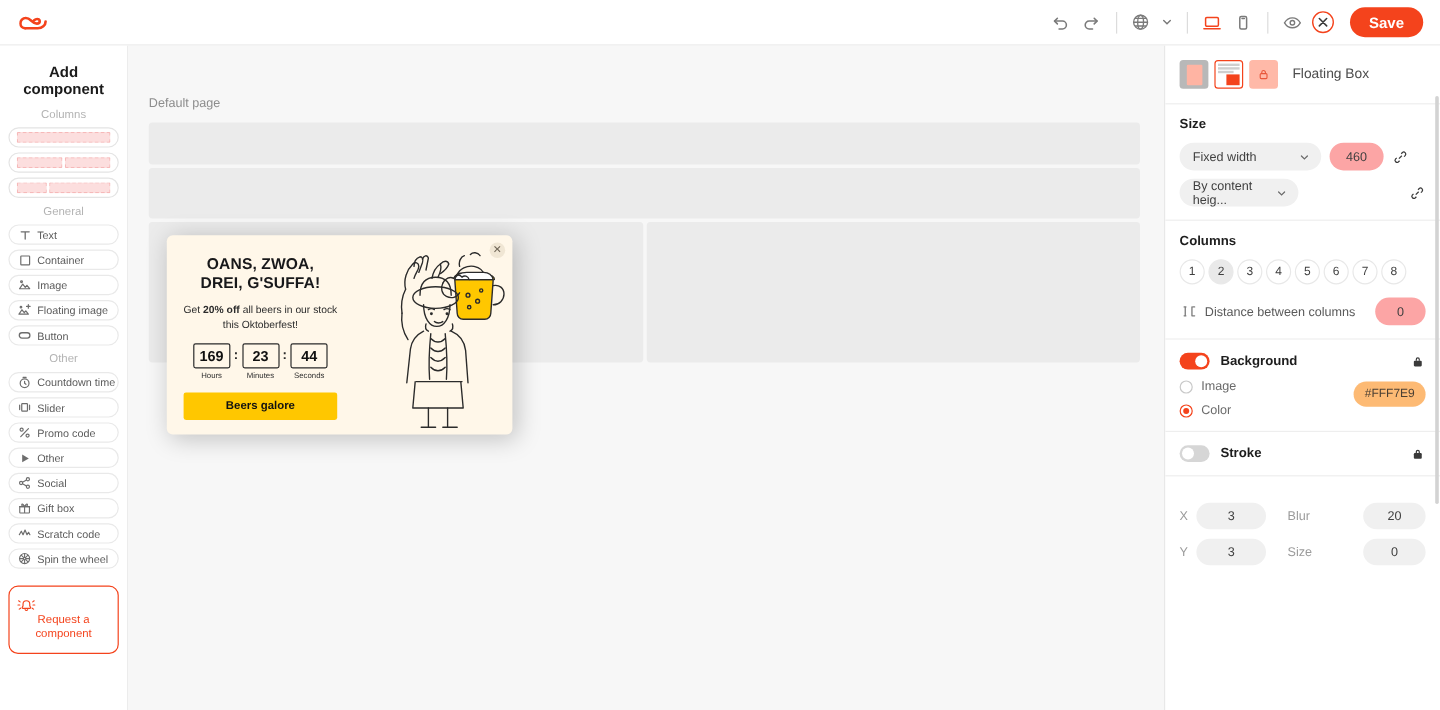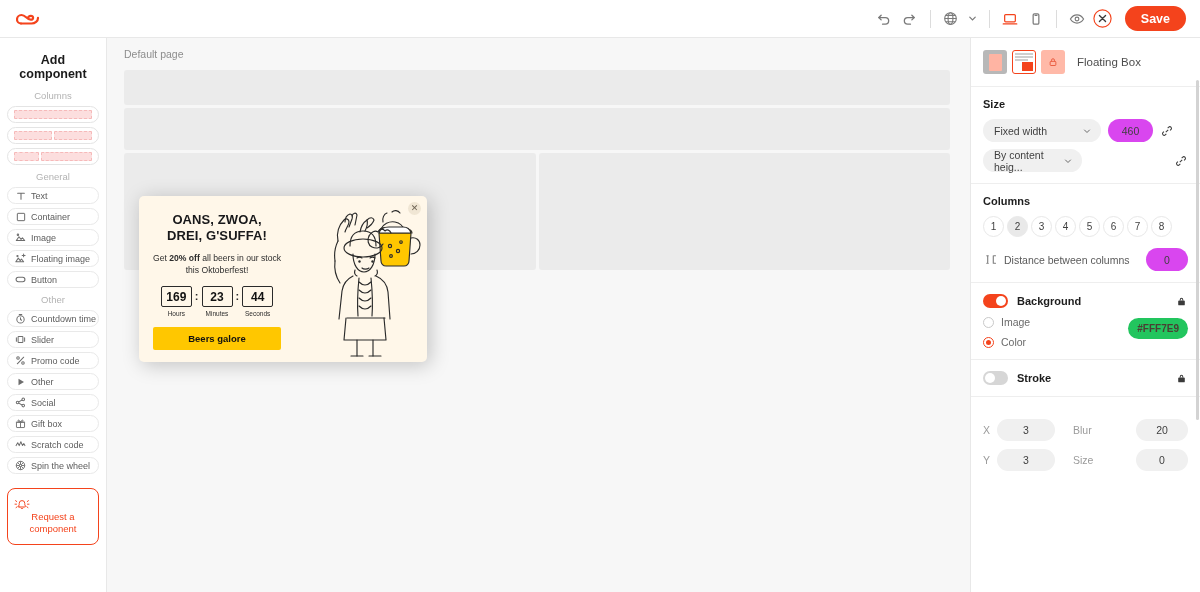--- a/index.html
+++ b/index.html
@@ -56,21 +56,21 @@
   }
   .comp-ico { width: 11px; height: 11px; flex: 0 0 11px; display: flex; align-items: center; justify-content: center; color: #6d6d6d; }
   .request-box {
     margin-top: 14px; border: 1px solid #f4431c; border-radius: 8px;
     padding: 8px 4px 9px; text-align: center; color: #f4431c; cursor: pointer;
   }
   .request-box .rq-label { font-size: 9.5px; line-height: 1.25; margin-top: 0; }
 
   
   .canvas { flex: 1; background: #f7f7f7; position: relative; overflow: hidden; padding: 10px 20px 0 17px; }
-  .page-label { font-size: 10.5px; color: #8d8d8d; margin-bottom: 10px; }
+  .page-label { font-size: 10.5px; color: #8d8d8d; margin-bottom: 10px; margin-top: 32px; }
   .blk { background: #ebebeb; border-radius: 3px; }
   .blk-a { height: 35px; margin-bottom: 3px; }
   .blk-b { height: 42px; margin-bottom: 3px; }
   .blk-row { display: flex; gap: 3px; height: 117px; }
   .blk-row > .blk { flex: 1; }
 
   
   .popup {
     position: absolute; left: 32px; top: 158px; width: 288px;
     background: #FFF7E9; border-radius: 5px; overflow: hidden;
@@ -124,21 +124,21 @@
   .rp-sec.nb { border-bottom: none; }
   .rp-lbl { font-size: 11px; font-weight: bold; color: #1d1d1d; margin-bottom: 9px; }
   .sel-row { display: flex; align-items: center; gap: 7px; margin-bottom: 7px; }
   .pill-sel {
     flex: 1; background: #f0f0f0; border-radius: 12px; height: 23px;
     display: flex; align-items: center; justify-content: space-between;
     padding: 0 9px 0 11px; font-size: 10.5px; color: #3f3f3f; cursor: pointer;
     max-width: 118px;
   }
   .num-pill {
-    background: #d946ef; border-radius: 12px; height: 23px; min-width: 45px;
+    background: #fca5a5; border-radius: 12px; height: 23px; min-width: 45px;
     display: flex; align-items: center; justify-content: center;
     font-size: 10.5px; color: #3f3f3f; cursor: text;
   }
   .lk { width: 14px; display: flex; align-items: center; justify-content: center; color: #3a3a3a; cursor: pointer; }
   .col-nums { display: flex; gap: 3px; margin-bottom: 11px; }
   .cnum {
     width: 21px; height: 21px; border-radius: 50%; border: 1px solid #e8e8e8;
     display: flex; align-items: center; justify-content: center;
     font-size: 10px; color: #3f3f3f; background: #fff; cursor: pointer;
   }
@@ -152,22 +152,22 @@
   .toggle.on i { left: 13px; }
   .tog-lbl { font-size: 11px; font-weight: bold; color: #1d1d1d; flex: 1; }
   .radio-row { display: flex; align-items: center; gap: 7px; margin-top: 8px; }
   .radio { width: 11px; height: 11px; border-radius: 50%; border: 1px solid #c9c9c9; background: #fff; position: relative; cursor: pointer; }
   .radio.on { border-color: #f4431c; }
   .radio.on::after { content: ""; position: absolute; inset: 2px; border-radius: 50%; background: #f4431c; }
   .radio-lbl { font-size: 10.5px; color: #6a6a6a; }
   .bg-grid { display: flex; align-items: center; }
   .bg-opts { flex: 1; }
   .hexchip {
-    background: #22c55e; border-radius: 12px; height: 21px; padding: 0 9px;
-    display: flex; align-items: center; font-size: 10px; color: #4a3f33; cursor: pointer; font-weight: bold;
+    background: #fdba74; border-radius: 12px; height: 21px; padding: 0 9px;
+    display: flex; align-items: center; font-size: 10px; color: #4a3f33; cursor: pointer;
   }
   .shadow-chip {
     height: 18px; width: 54px; border-radius: 9px; cursor: pointer;
     display: flex; align-items: center; justify-content: center;
     font-size: 8px; color: #2b2b2b; letter-spacing: -.2px; overflow: hidden;
     background-color: #fff;
     background-image:
       linear-gradient(45deg, #c9c9c9 25%, transparent 25%, transparent 75%, #c9c9c9 75%),
       linear-gradient(45deg, #c9c9c9 25%, transparent 25%, transparent 75%, #c9c9c9 75%);
     background-size: 6px 6px;

